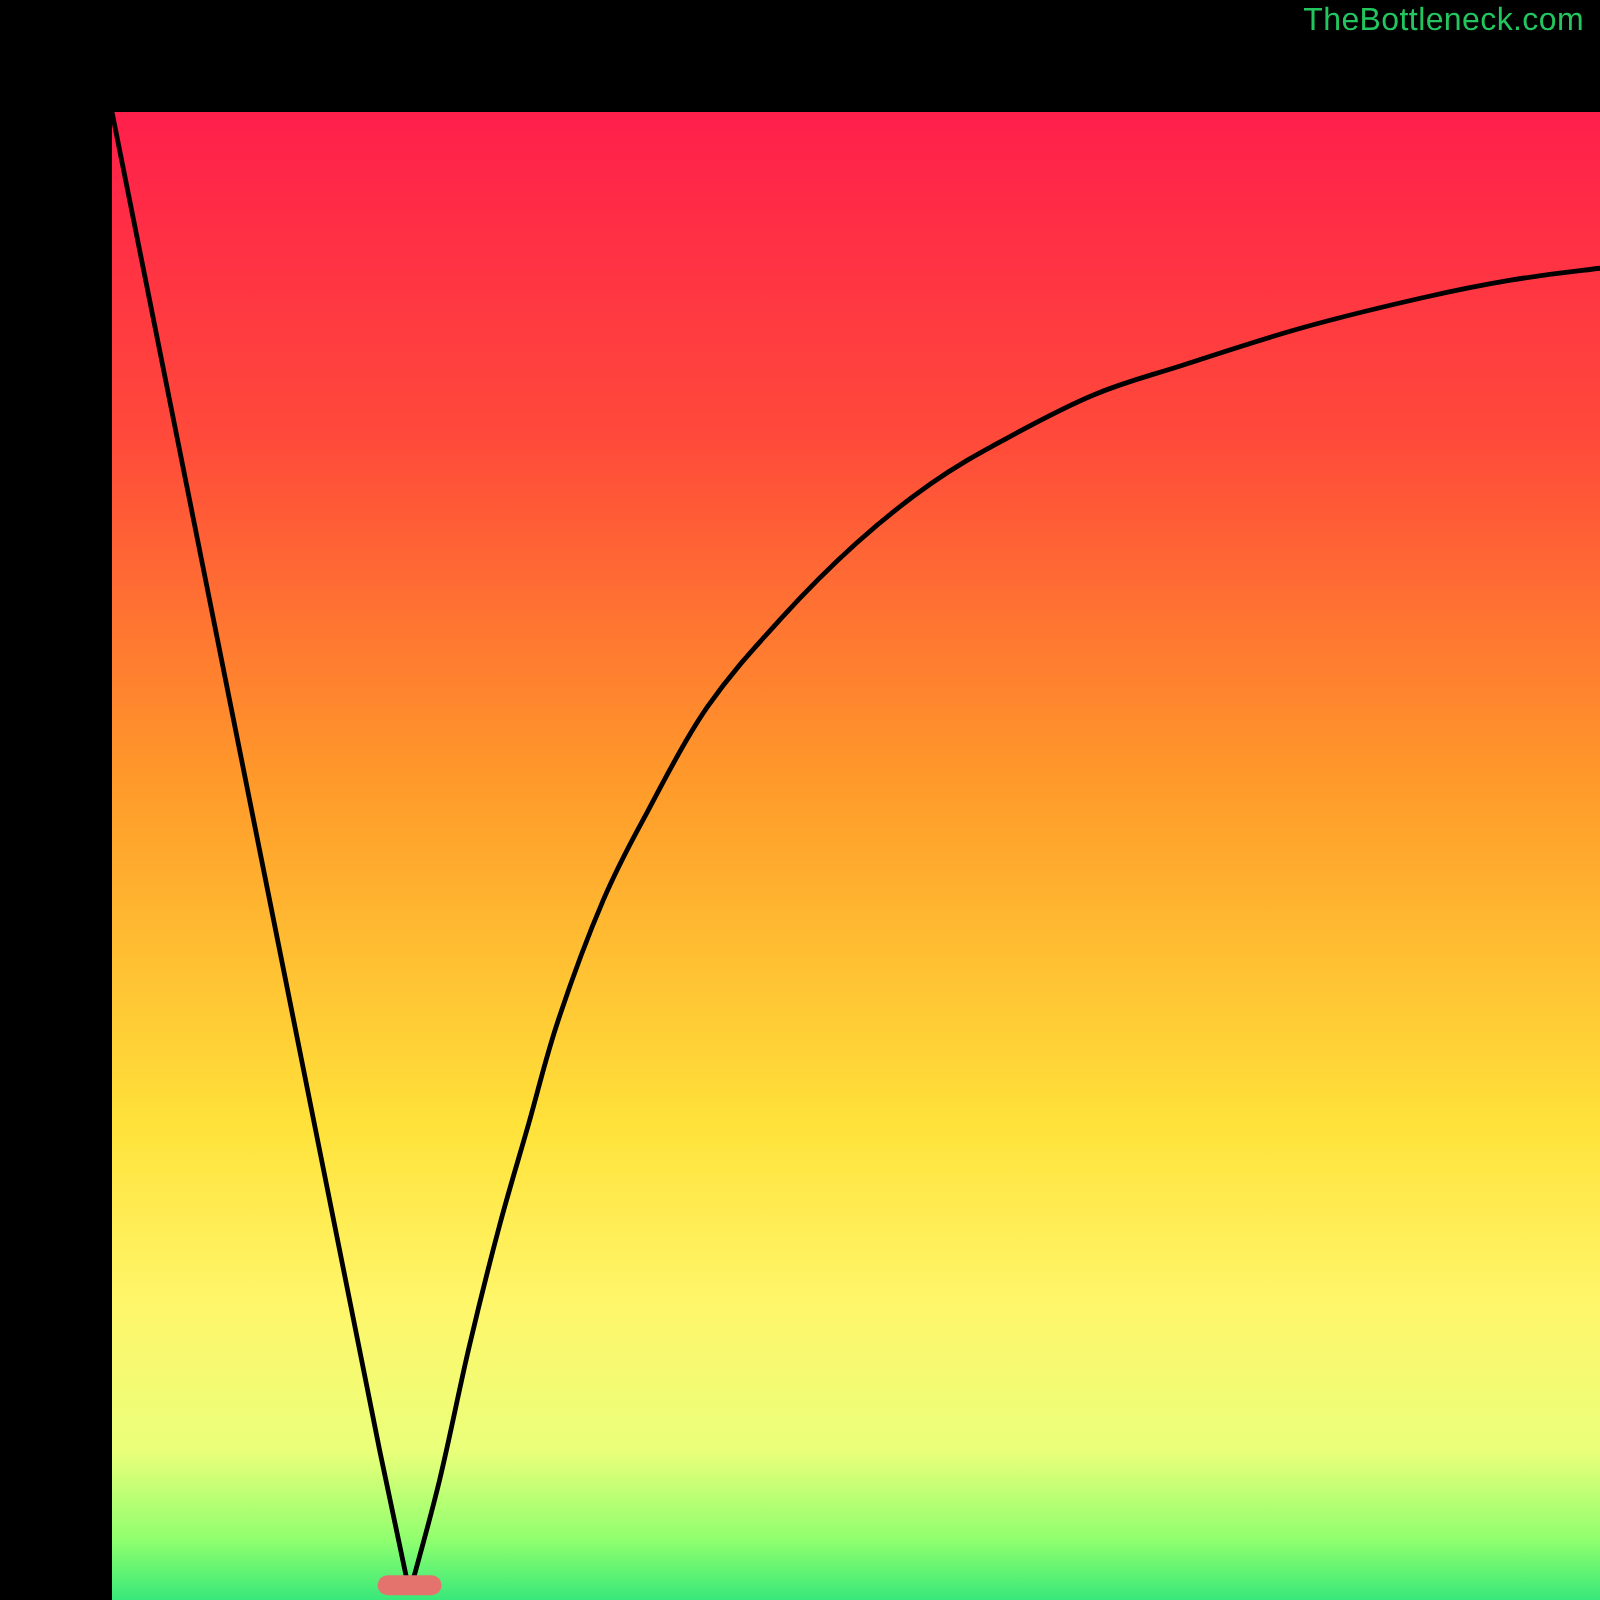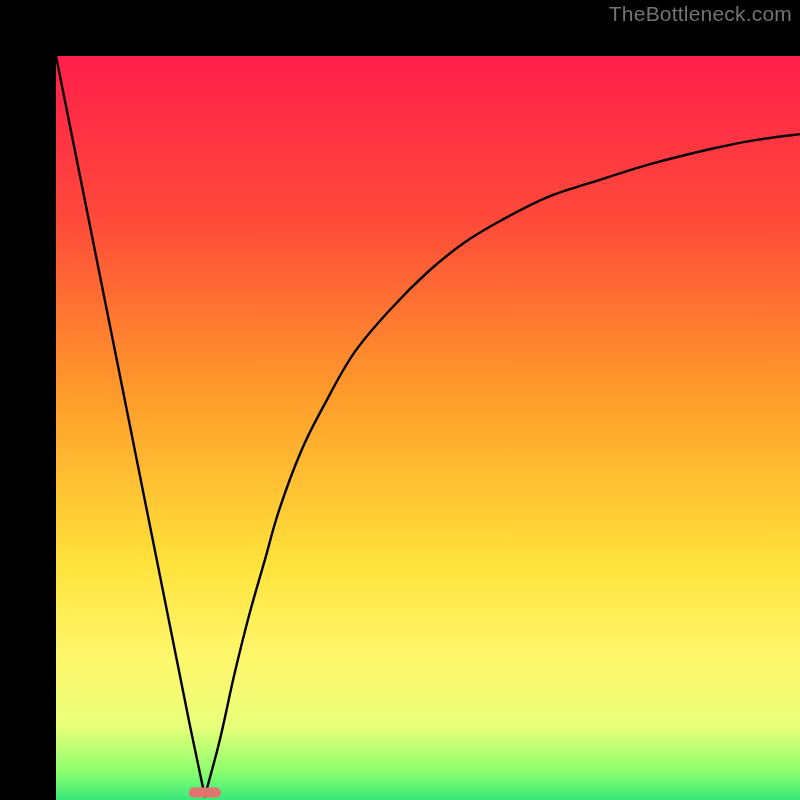--- a/index.html
+++ b/index.html
@@ -24,22 +24,22 @@
     position: absolute;
     left: 28px;
     top: 28px;
     width: 744px;
     height: 744px;
   }
   .watermark {
     position: absolute;
     top: 2px;
     right: 8px;
-    color: #737373;
-    font-size: 21px;
+    color: #22c55e;
+    font-size: 16px;
     font-weight: 500;
     letter-spacing: 0.2px;
     z-index: 20;
     user-select: none;
   }
   svg {
     display: block;
   }
 </style>
 </head>

